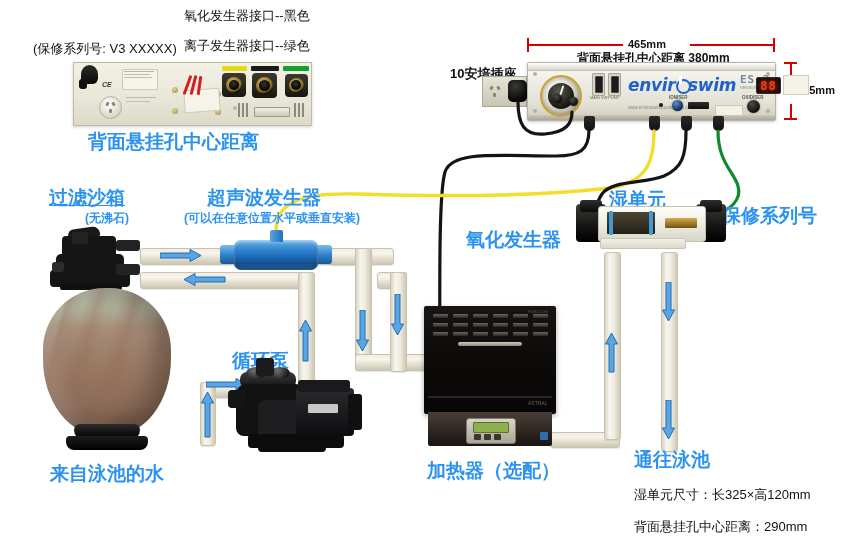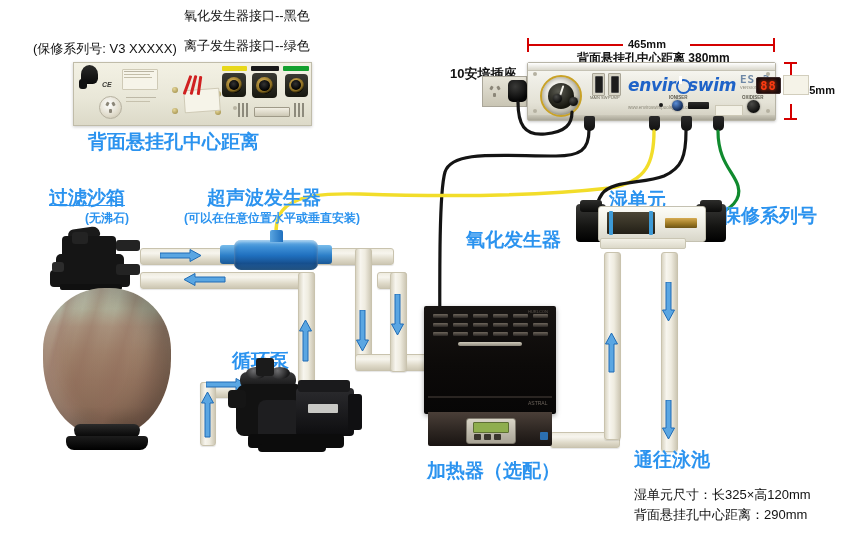--- a/index.html
+++ b/index.html
@@ -567,20 +567,21 @@
     <div class="abs" style="left:0px;top:24px;width:18px;height:18px;background:#151515;border-radius:4px;"></div>
     <div class="abs" style="left:28px;top:-8px;width:18px;height:18px;background:#1b1b1b;border-radius:3px;"></div>
     <div class="pmp-motor abs" style="left:68px;top:22px;width:58px;height:48px;"></div>
     <div class="abs" style="left:70px;top:14px;width:52px;height:12px;background:#1a1a1c;border-radius:3px;"></div>
     <div class="pmp-plate abs" style="left:80px;top:38px;width:30px;height:9px;"></div>
     <div class="abs" style="left:120px;top:28px;width:14px;height:36px;background:#101012;border-radius:3px;"></div>
     <div class="pmp-foot abs" style="left:20px;top:68px;width:96px;height:14px;"></div>
     <div class="pmp-foot abs" style="left:30px;top:78px;width:68px;height:8px;"></div>
   </div>
 
+  <div class="abs lbl-blue big" style="left:50px;top:464px;">来自泳池的水</div>
 
   <div class="abs" style="left:424px;top:306px;width:132px;height:140px;">
     <div class="htr abs" style="left:0px;top:0px;width:132px;height:108px;">
 
       <div class="htr-vent abs" style="left:9px;top:8px;width:15px;height:4px;"></div>
       <div class="htr-vent abs" style="left:29px;top:8px;width:15px;height:4px;"></div>
       <div class="htr-vent abs" style="left:49px;top:8px;width:15px;height:4px;"></div>
       <div class="htr-vent abs" style="left:69px;top:8px;width:15px;height:4px;"></div>
       <div class="htr-vent abs" style="left:89px;top:8px;width:15px;height:4px;"></div>
       <div class="htr-vent abs" style="left:109px;top:8px;width:15px;height:4px;"></div>
@@ -632,17 +633,17 @@
       <div class="wc-band abs" style="left:10px;top:4px;width:4px;height:24px;"></div>
       <div class="wc-band abs" style="left:50px;top:4px;width:4px;height:24px;"></div>
       <div class="wc-el-brass abs" style="left:66px;top:11px;width:32px;height:10px;"></div>
     </div>
 
     <div class="wc-bracket abs" style="left:24px;top:40px;width:84px;height:9px;"></div>
   </div>
 
   <div class="abs lbl-blue big" style="left:634px;top:450px;">通往泳池</div>
   <div class="abs" style="left:634px;top:487px;">
-    <div class="txt-black" style="margin-bottom:4px;">湿单元尺寸：长325×高120mm</div>
+    <div class="txt-black" style="margin-bottom:16px;">湿单元尺寸：长325×高120mm</div>
     <div class="txt-black">背面悬挂孔中心距离：290mm</div>
   </div>
 
 </div>
 
 </body></html>

